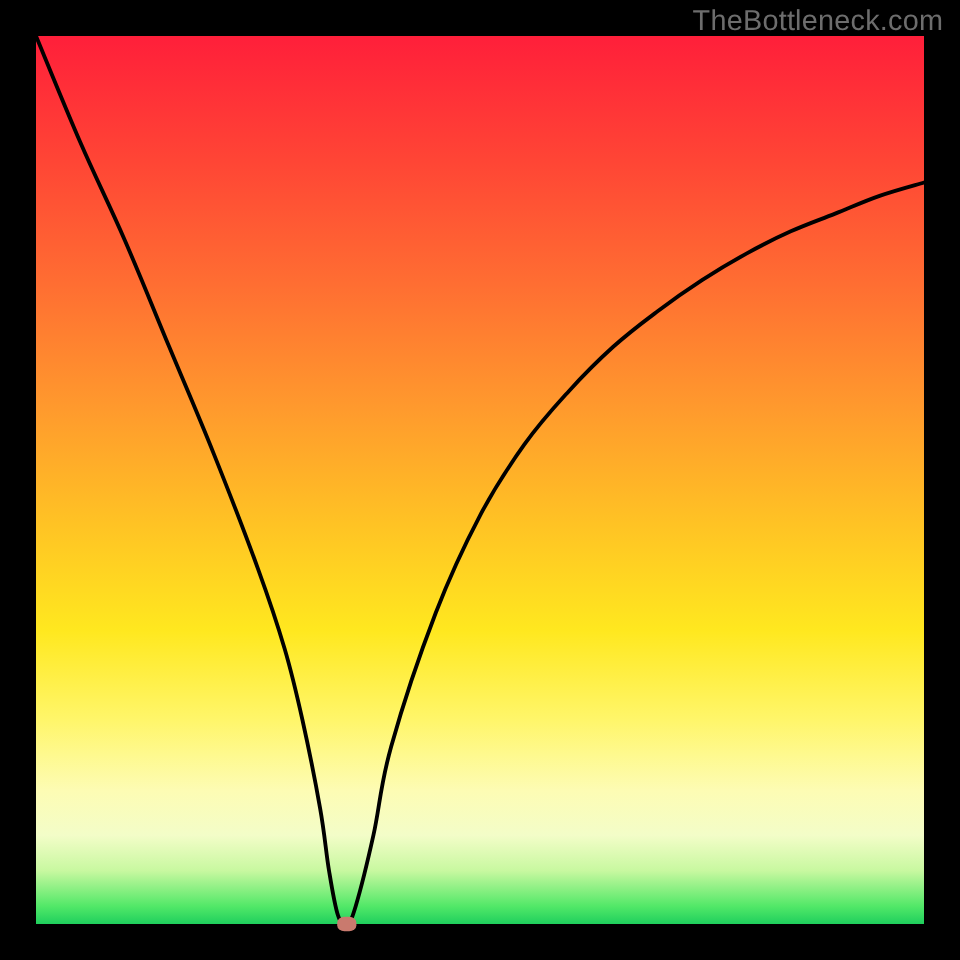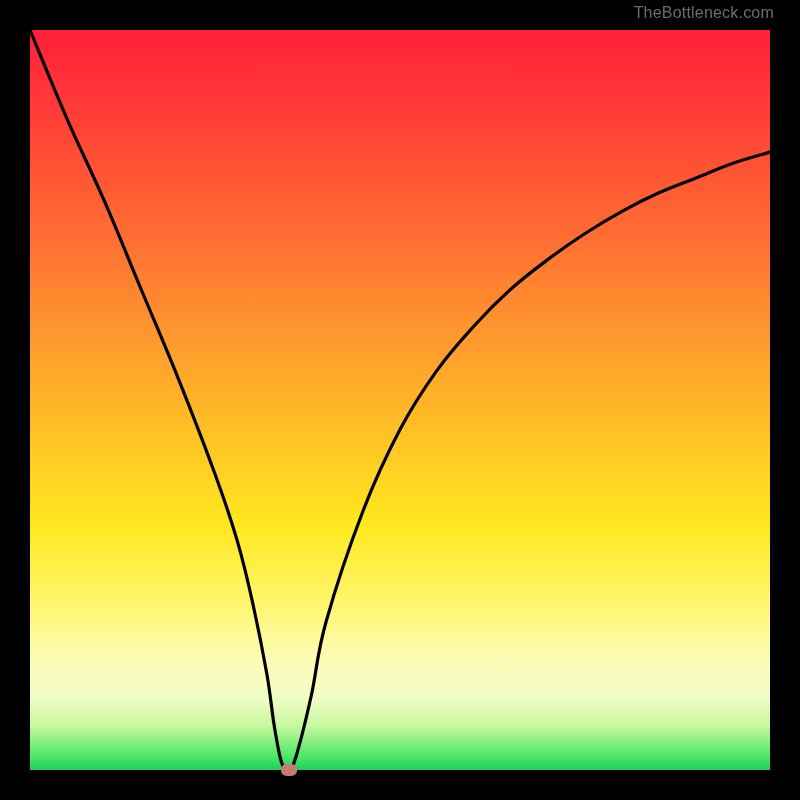--- a/index.html
+++ b/index.html
@@ -38,23 +38,23 @@
       #fdfcb4 85%,
       #f3fdc8 90%,
       #c8f8a0 94%,
       #52e868 98%,
       #1fcf5d 100%
     );
   }
   .watermark {
     position: absolute;
     top: 4px;
-    right: 26px;
+    right: 14px;
     color: #6d6d6d;
-    font-size: 16px;
+    font-size: 24px;
     letter-spacing: 0.2px;
     font-weight: 500;
     user-select: none;
   }
   svg.curve {
     position: absolute;
     left: 0;
     top: 0;
   }
   .marker {

